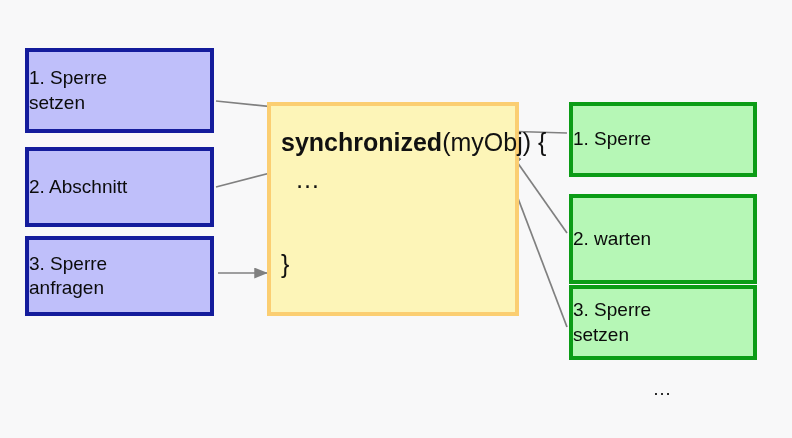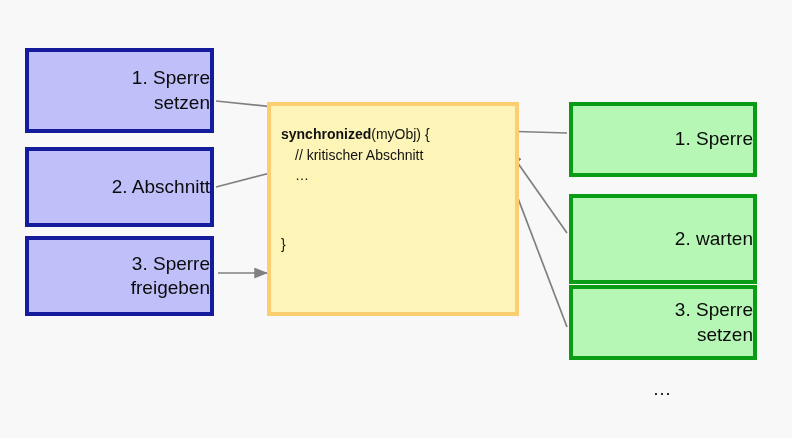--- a/index.html
+++ b/index.html
@@ -25,21 +25,21 @@
     width: 792px;
     height: 438px;
     pointer-events: none;
   }
 
   .box {
     position: absolute;
     box-sizing: border-box;
     display: flex;
     flex-direction: column;
-    align-items: flex-end;
+    align-items: flex-start;
     justify-content: center;
     text-align: center;
     line-height: 1.28;
   }
 
   .box-blue {
     background: #bfbffa;
     border: 4px solid #141c9c;
     color: #0b0b0b;
     font-size: 19px;
@@ -52,21 +52,21 @@
     font-size: 19px;
   }
 
   .box-code {
     background: #fdf5b8;
     border: 4px solid #fbce72;
     color: #111111;
     display: block;
     text-align: left;
     padding: 18px 10px 10px 10px;
-    font-size: 14px;
+    font-size: 25px;
   }
 
   .code-line {
     white-space: nowrap;
     line-height: 1.48;
   }
   .code-kw {
     font-weight: bold;
   }
   .code-indent {
@@ -113,28 +113,27 @@
     <span>1. Sperre</span>
     <span>setzen</span>
   </div>
 
   <div class="box box-blue" style="left:25px; top:147px; width:189px; height:80px;">
     <span>2. Abschnitt</span>
   </div>
 
   <div class="box box-blue" style="left:25px; top:236px; width:189px; height:80px;">
     <span>3. Sperre</span>
-    <span>freigeben</span>
+    <span>anfragen</span>
   </div>
 
   <div class="box box-code" style="left:267px; top:102px; width:252px; height:214px;">
     <div class="code-line">
       <span class="code-kw">synchronized</span><span>(myObj) {</span>
     </div>
-    <div class="code-line code-indent">// kritischer Abschnitt</div>
     <div class="code-line code-indent">…</div>
     <div class="code-gap"></div>
     <div class="code-line">}</div>
   </div>
 
   <div class="box box-green" style="left:569px; top:102px; width:188px; height:75px;">
     <span>1. Sperre</span>
   </div>
 
   <div class="box box-green" style="left:569px; top:194px; width:188px; height:90px;">

